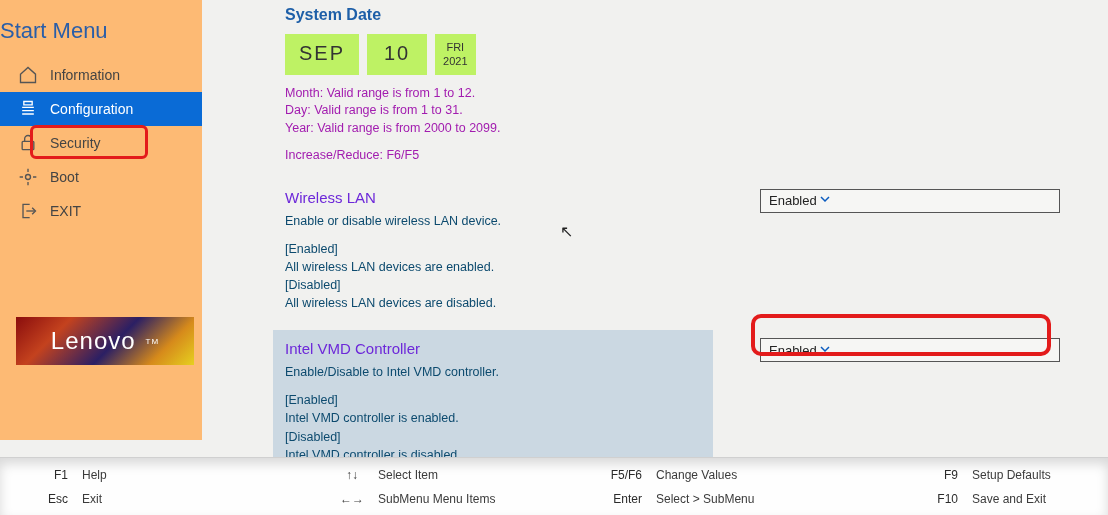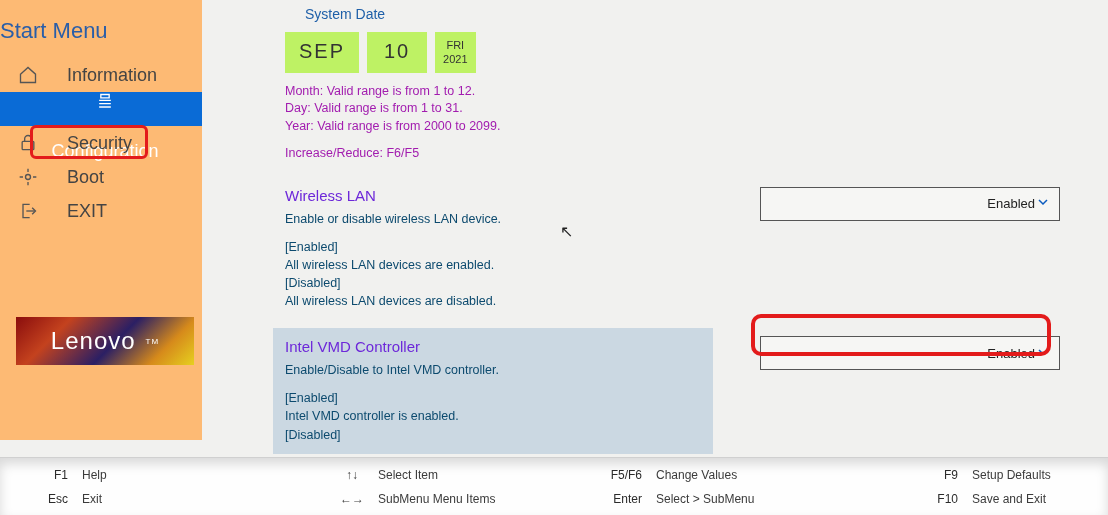--- a/index.html
+++ b/index.html
@@ -3,52 +3,52 @@
 <meta charset="utf-8">
 <style>
   * { box-sizing: border-box; margin: 0; padding: 0; }
   html, body { width: 1108px; height: 515px; overflow: hidden; font-family: "Segoe UI", Arial, sans-serif; }
   body { background: #f1f1ef; color: #3a3a3a; position: relative; }
 
   
   .sidebar { position: absolute; left: 0; top: 0; width: 202px; height: 440px; background: #fdba74; }
   .start-menu-title { font-size: 22px; color: #2a5ea8; padding: 18px 0 14px 0; font-weight: 400; }
   .nav { }
-  .nav-item { display: flex; align-items: center; height: 34px; padding: 0 10px 0 18px; font-size: 18px; color: #444; cursor: pointer; gap: 29px; }
+  .nav-item { display: flex; align-items: center; height: 34px; padding: 0 10px 0 18px; font-size: 14px; color: #444; cursor: pointer; gap: 12px; }
   .nav-item svg, .nav-item .icon-box { width: 20px; height: 20px; flex: 0 0 20px; display: flex; align-items: center; justify-content: center; }
-  .nav-item.active { background: #0a6bd6; color: #ffffff; flex-direction: column; }
+  .nav-item.active { background: #0a6bd6; color: #ffffff; }
   .nav-item.active svg { stroke: #ffffff; fill: none; }
   .nav-item svg { stroke: #555; fill: none; stroke-width: 1.6; }
 
   
   .annot-config { position: absolute; left: 30px; top: 125px; width: 118px; height: 34px; border: 3px solid #e31b1b; border-radius: 6px; pointer-events: none; }
 
   
   .main { position: absolute; left: 235px; top: 0; right: 0; height: 440px; padding: 6px 50px 0 50px; }
 
-  .section-title { color: #1e5fa8; font-size: 14px; font-weight: 400; margin-bottom: 10px; margin-left: 20px; }
+  .section-title { color: #1e5fa8; font-size: 16px; font-weight: 700; margin-bottom: 10px; }
 
   .date-row { display: flex; gap: 8px; margin-bottom: 10px; }
   .date-chip { background: #bef264; padding: 8px 14px; font-size: 20px; letter-spacing: 2px; color: #333; min-width: 60px; text-align: center; }
   .date-chip.small { font-size: 11px; letter-spacing: 0; line-height: 1.3; padding: 6px 8px; min-width: 40px; }
   .date-chip.small .l1 { display:block; }
   .date-chip.small .l2 { display:block; }
 
   .hint { font-size: 12.5px; color: #a21caf; line-height: 1.4; }
   .hint-block { margin-bottom: 10px; }
 
   .option-row { position: relative; display: flex; margin-top: 24px; }
   .option-left { flex: 0 0 440px; padding-right: 10px; }
   .option-left.highlighted { background: #cbd8e2; padding: 10px 12px; margin-left: -12px; }
   .option-title { color: #6d28d9; font-size: 15px; font-weight: 400; margin-bottom: 6px; }
   .option-desc { font-size: 12.5px; color: #0c4a6e; line-height: 1.45; }
   .option-desc .br { display: block; height: 10px; }
 
   .select-wrap { position: absolute; left: 475px; top: 0; width: 300px; }
-  .select { border: 1px solid #555; height: 34px; display: flex; align-items: center; justify-content: flex-end; padding: 0 8px; background: #f6f6f4; font-size: 13px; color: #222; cursor: pointer; }
+  .select { border: 1px solid #555; height: 24px; display: flex; align-items: center; justify-content: flex-start; padding: 0 8px; background: #f6f6f4; font-size: 13px; color: #222; cursor: pointer; }
   .select .chev { color: #0a5bbf; }
   .select .chev svg { width: 16px; height: 16px; stroke: #0a5bbf; fill: none; stroke-width: 2.2; }
 
   .annot-vmd { position: absolute; left: 751px; top: 314px; width: 300px; height: 42px; border: 4px solid #e31b1b; border-radius: 10px; pointer-events: none; }
 
   
   .cursor-glyph { position: absolute; left: 560px; top: 222px; font-size: 16px; color: #222; pointer-events:none; }
 
   
   .footer { position: absolute; left: 0; right: 0; bottom: 0; height: 58px; background: #fefefe; border-top: 1px solid #d0d0d0; font-size: 12px; color: #3b3b3b; box-shadow: 0 6px 12px rgba(0,0,0,0.15) inset; }
@@ -177,20 +177,21 @@
 
   <div class="option-row" style="margin-top:18px;">
     <div class="option-left highlighted">
       <div class="option-title">Intel VMD Controller</div>
       <div class="option-desc">
         <span>Enable/Disable to Intel VMD controller.</span>
         <span class="br"></span>
         <span>[Enabled]</span><br>
         <span>Intel VMD controller is enabled.</span><br>
         <span>[Disabled]</span><br>
+        <span>Intel VMD controller is disabled.</span>
       </div>
     </div>
     <div class="select-wrap" style="top:8px;">
       <div class="select">
         <span>Enabled</span>
         <span class="chev">
           <svg viewBox="0 0 24 24">
               <path d="M6 9l6 6 6-6"></path>
             </svg>
         </span>

